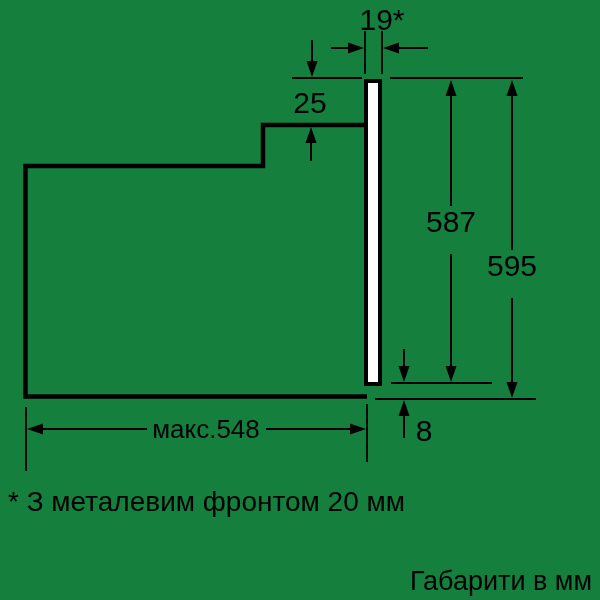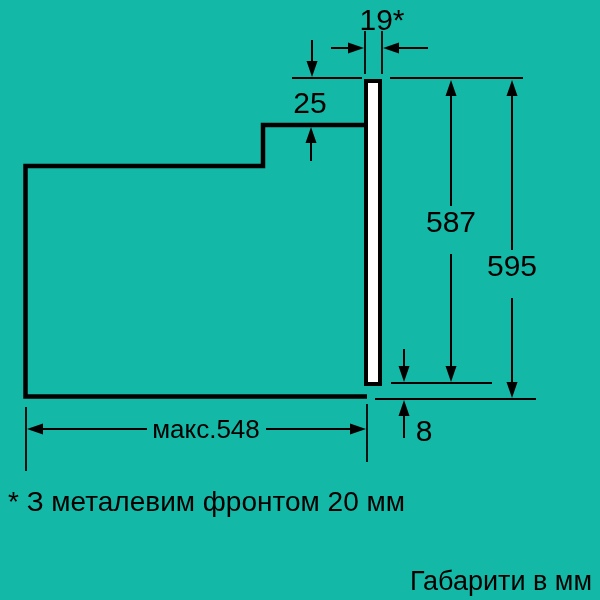--- a/index.html
+++ b/index.html
@@ -4,21 +4,21 @@
 <style>
   html, body {
     margin: 0;
     padding: 0;
     background: #ffffff;
   }
   .canvas {
     position: relative;
     width: 600px;
     height: 600px;
-    background: #14b8a6;
+    background: #15803d;
     font-family: "Liberation Sans", sans-serif;
     overflow: hidden;
   }
   svg text {
     font-family: "Liberation Sans", sans-serif;
     fill: #000000;
   }
   .dim-label   { font-size: 30px; }
   .dim-label-s { font-size: 26px; }
   .note-label  { font-size: 28px; }

